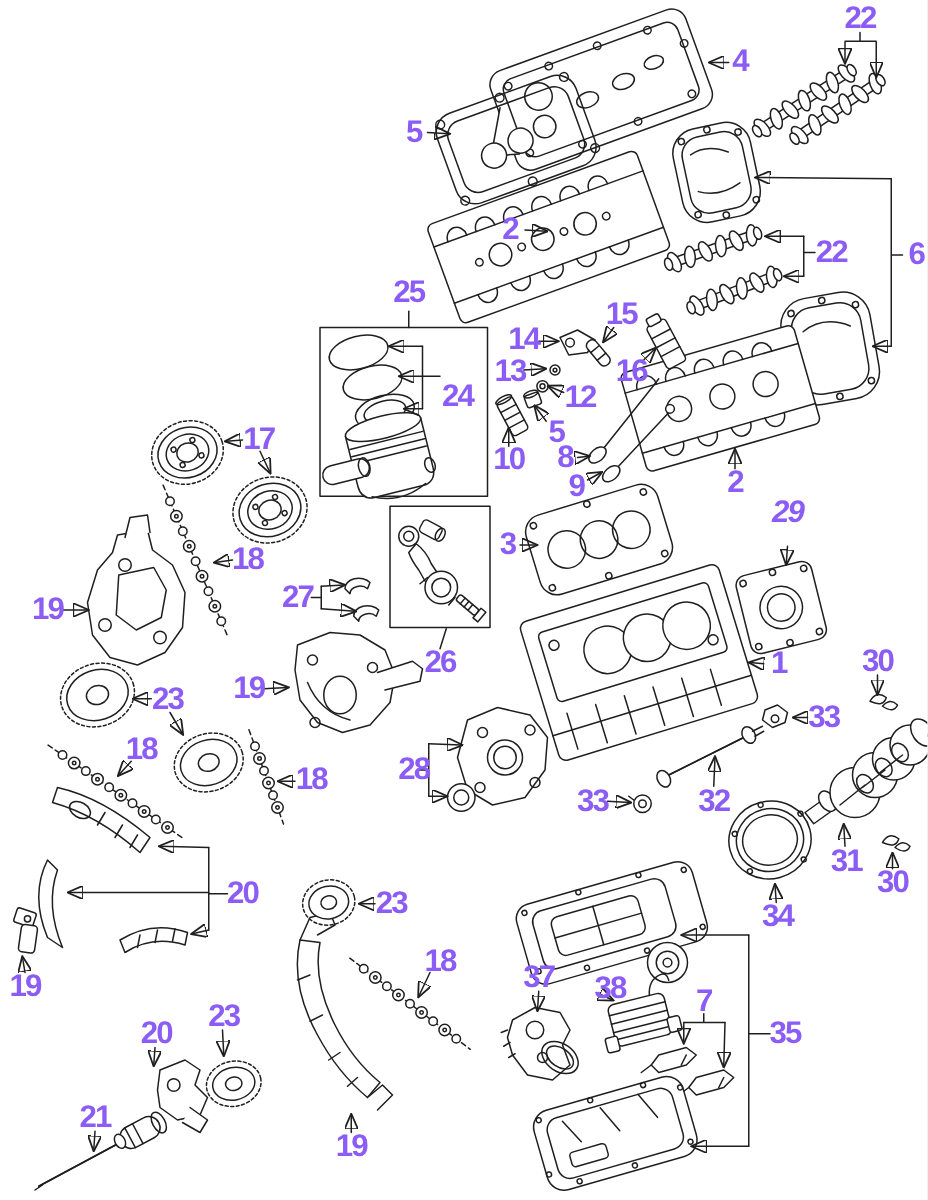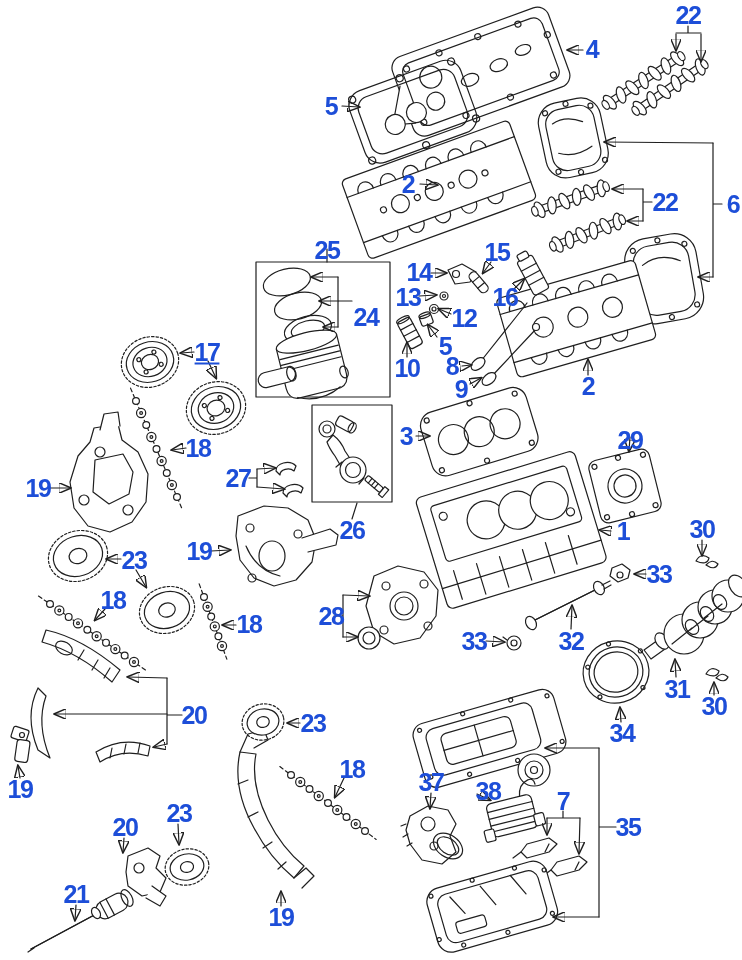--- a/index.html
+++ b/index.html
@@ -3,21 +3,21 @@
 <meta charset="utf-8">
 <style>
   html,body{margin:0;padding:0;background:#e8e8e8;}
   .canvas{position:relative;width:742px;height:960px;background:#ffffff;overflow:hidden;
           font-family:"Liberation Sans", sans-serif;}
   .canvas svg{position:absolute;left:0;top:0;}
   svg *{stroke:#1f1f1f;stroke-width:1.2;fill:none;stroke-linecap:round;stroke-linejoin:round;}
   svg .f{fill:#ffffff;}
   #labels{position:absolute;left:0;top:0;width:742px;height:960px;pointer-events:none;}
   .callout{position:absolute;transform:translate(-50%,-50%);
-           font-weight:bold;font-size:25px;letter-spacing:-1.5px;color:#1d4ed8;line-height:1;}
+           font-weight:bold;font-size:25px;letter-spacing:-1.5px;color:#8b5cf6;line-height:1;}
 </style>
 </head>
 <body>
 
 <div class="canvas">
 <svg width="742" height="960" viewBox="0 0 742 960">
   <defs>
     <marker id="ah" markerWidth="11" markerHeight="9" refX="9.5" refY="4.5" orient="auto">
       <path d="M0,0 L10.5,4.5 L0,9 z" fill="#1f1f1f" stroke="none"></path>
     </marker>
@@ -740,28 +740,28 @@
       <div class="callout" style="left: 733px; top: 204px;">6</div>
       <div class="callout" style="left: 497px; top: 252px;">15</div>
       <div class="callout" style="left: 419px; top: 272px;">14</div>
       <div class="callout" style="left: 408px; top: 297px;">13</div>
       <div class="callout" style="left: 505px; top: 297px;">16</div>
       <div class="callout" style="left: 464px; top: 318px;">12</div>
       <div class="callout" style="left: 445px; top: 346px;">5</div>
       <div class="callout" style="left: 407px; top: 368px;">10</div>
       <div class="callout" style="left: 452px; top: 366px;">8</div>
       <div class="callout" style="left: 461px; top: 389px;">9</div>
-      <div class="callout" style="left: 327px; top: 250px;">25</div>
+      <div class="callout" style="left: 327px; top: 234px;">25</div>
       <div class="callout" style="left: 366px; top: 301px; margin-top: 16px;">24</div>
       <div class="callout" style="left: 588px; top: 386px;">2</div>
-      <div class="callout" style="left: 630px; top: 440px;">29</div>
+      <div class="callout" style="left: 630px; top: 410px; font-style: italic;">29</div>
       <div class="callout" style="left: 406px; top: 436px;">3</div>
       <div class="callout" style="left: 352px; top: 530px;">26</div>
       <div class="callout" style="left: 238px; top: 478px;">27</div>
-      <div class="callout" style="left: 207px; top: 352px; text-decoration: underline;">17</div>
+      <div class="callout" style="left: 207px; top: 352px;">17</div>
       <div class="callout" style="left: 198px; top: 448px;">18</div>
       <div class="callout" style="left: 38px; top: 488px;">19</div>
       <div class="callout" style="left: 134px; top: 560px;">23</div>
       <div class="callout" style="left: 199px; top: 551px;">19</div>
       <div class="callout" style="left: 113px; top: 600px;">18</div>
       <div class="callout" style="left: 249px; top: 624px;">18</div>
       <div class="callout" style="left: 331px; top: 616px;">28</div>
       <div class="callout" style="left: 659px; top: 574px;">33</div>
       <div class="callout" style="left: 474px; top: 641px;">33</div>
       <div class="callout" style="left: 623px; top: 531px;">1</div>

